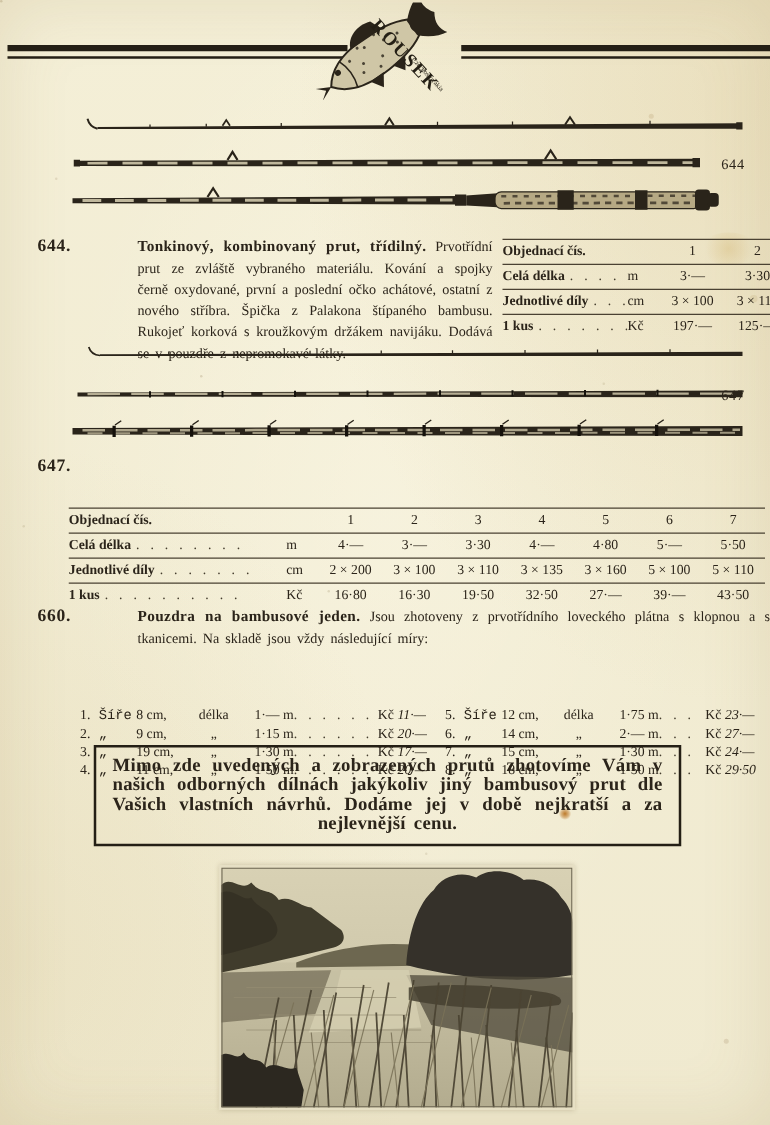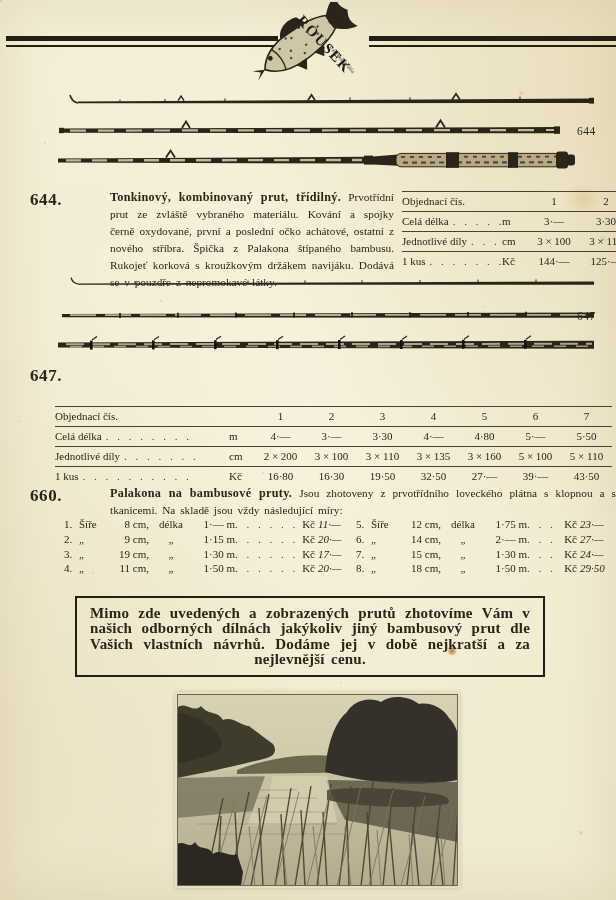--- a/index.html
+++ b/index.html
@@ -31,49 +31,49 @@
   .rule-left{left:6px;width:272px;}
   .rule-right{left:369px;width:247px;}
   .logo{position:absolute;left:240px;top:2px;width:126px;height:78px;}
 
   .rods{position:absolute;left:0;width:616px;}
   .rods644{top:88px;height:92px;}
   .rods647{top:273px;height:90px;}
   .figlabel{font-size:11.5px;fill:#2b241a;letter-spacing:.5px;}
 
   .item-num{position:absolute;left:30px;width:52px;font-weight:bold;
-    font-size:17px;letter-spacing:.6px;}
+    font-size:14px;letter-spacing:.6px;}
   .para{position:absolute;font-size:11.3px;line-height:16.9px;
     text-align:justify;word-spacing:2px;}
   .para .ptitle{font-weight:bold;font-size:12.2px;letter-spacing:.3px;}
   .p644{left:110px;top:189px;width:284px;}
   .p647{left:110px;top:365px;width:506px;}
   .p660{left:110px;top:485px;width:506px;}
 
   .ctable{position:absolute;font-size:11px;border-top:1px solid #4a4132;}
   .trow{display:flex;align-items:baseline;height:19px;line-height:18px;
     border-bottom:1px solid #4a4132;}
   .trow:last-child{border-bottom:none;}
-  .tlabel{flex:none;white-space:nowrap;}
+  .tlabel{flex:none;white-space:nowrap;font-weight:bold;}
   .tdots{flex:1;overflow:hidden;white-space:nowrap;letter-spacing:3px;
     padding:0 4px;color:#453d2e;}
   .tunit{flex:none;width:26px;}
   .tval{flex:none;text-align:center;white-space:nowrap;}
   .t644{left:402px;top:191px;width:230px;}
   .t644 .tval{width:52px;}
   .t647{left:55px;top:406px;width:557px;}
   .t647 .tval{width:51px;}
 
   .plist{position:absolute;top:517px;font-size:11px;}
   .plist-left{left:64px;width:288px;}
   .plist-right{left:356px;width:258px;}
   .pitem{display:flex;align-items:baseline;height:14.8px;line-height:14.5px;white-space:nowrap;}
   .ln{flex:none;width:15px;}
-  .lw1{flex:none;width:30px;}
-  .lsz{flex:none;width:40px;text-align:right;padding-right:2px;}
+  .lw1{flex:none;width:30px;font-family:Liberation Mono, monospace;}
+  .lsz{flex:none;width:40px;padding-right:2px;margin-top:48px;}
   .lw2{flex:none;width:40px;text-align:center;}
   .llen{flex:none;width:44px;text-align:right;}
   .ldots{flex:1;overflow:hidden;white-space:nowrap;letter-spacing:3px;color:#453d2e;}
   .lcur{flex:none;width:20px;text-align:right;padding-right:3px;}
   .lval{flex:none;width:34px;font-style:italic;}
 
   .notice{position:absolute;left:75px;top:596px;width:470px;box-sizing:border-box;
     border:2px solid #241f15;padding:8px 13px 7px;
     font-weight:bold;font-size:15px;line-height:15.4px;letter-spacing:.2px;
     text-align:justify;text-align-last:center;word-spacing:2.5px;}
@@ -186,21 +186,21 @@
         <span class="tlabel">Jednotlivé díly</span>
         <span class="tdots">. . . .</span>
         <span class="tunit">cm</span>
         <span class="tval">3 × 100</span>
         <span class="tval">3 × 110</span>
       </div>
       <div class="trow">
         <span class="tlabel">1 kus</span>
         <span class="tdots">. . . . . . . .</span>
         <span class="tunit">Kč</span>
-        <span class="tval">144·—</span>
+        <span class="tval">197·—</span>
         <span class="tval">125·—</span>
       </div>
     </div>
 
   <svg class="rods rods647" viewBox="0 0 616 90">
     <g>
       <path d="M80,11.4 C75,11 72,8 71,4.6" stroke="#2a241a" stroke-width="1.4" fill="none"></path>
       <polygon points="80,10.4 594,8.4 594,11.8 80,11.8" fill="#2a241a"></polygon>
       <path d="M135,10.6 v-2.4 M190,10.4 v-2.4 M248,10.2 v-2.6 M305,10 v-2.6 M362,9.8 v-2.6 M420,9.6 v-2.6 M478,9.4 v-2.8 M536,9.2 v-2.8" stroke="#2a241a" stroke-width="1" fill="none"></path>
     </g>
@@ -275,21 +275,21 @@
         <span class="tval">19·50</span>
         <span class="tval">32·50</span>
         <span class="tval">27·—</span>
         <span class="tval">39·—</span>
         <span class="tval">43·50</span>
       </div>
     </div>
 
   <div class="item-num" style="top:486px">660.</div>
   <div class="para p660">
-    <span class="ptitle">Palakona na bambusové pruty.</span>
+    <span class="ptitle">Pouzdra na bambusové jeden.</span>
     <span>Jsou zhotoveny z prvotřídního loveckého plátna s klopnou a s tkanicemi. Na skladě jsou vždy následující míry:</span>
   </div>
   <div class="plist plist-left">
       <div class="pitem">
         <span class="ln">1.</span>
         <span class="lw1">Šíře</span>
         <span class="lsz">8 cm,</span>
         <span class="lw2">délka</span>
         <span class="llen">1·— m</span>
         <span class="ldots">. . . . . . . . .</span>

